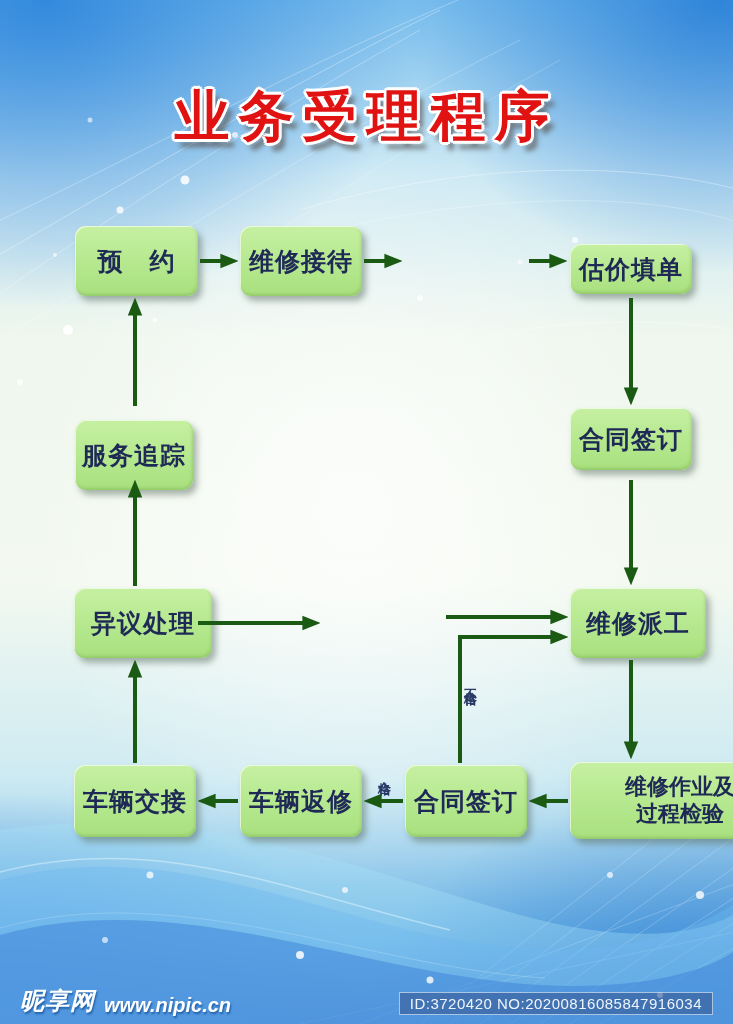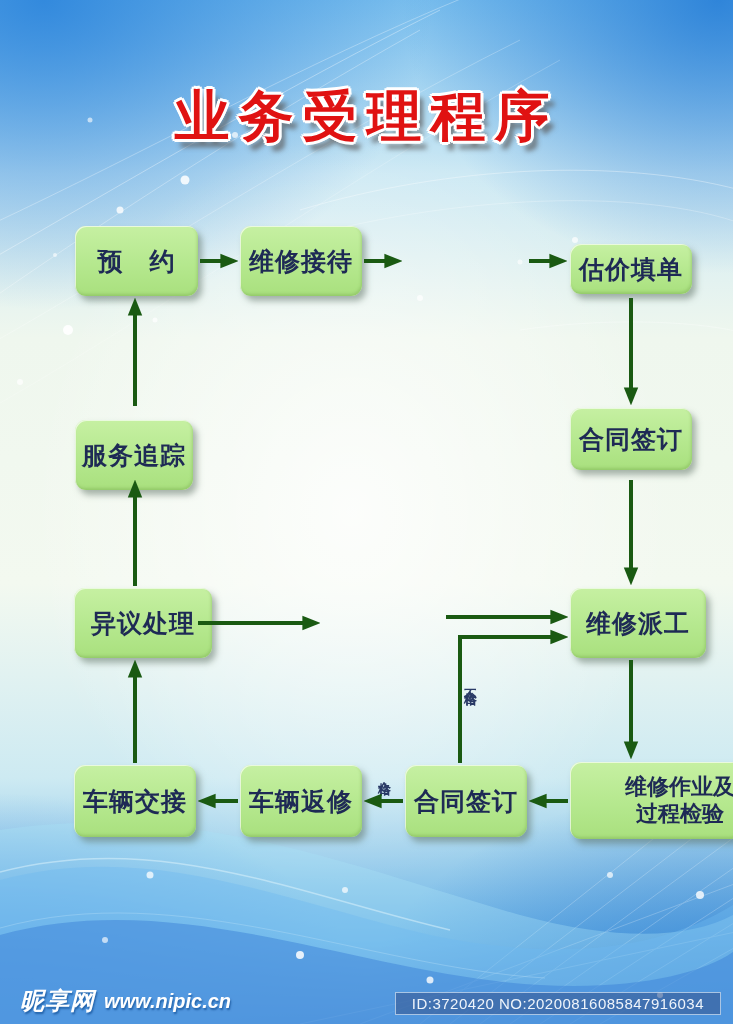--- a/index.html
+++ b/index.html
@@ -44,28 +44,28 @@
     text-align:center;white-space:pre-line;line-height:1.2;
   }
   .node--small{font-size:22px;letter-spacing:0;padding-left:48px;}
   .edge-label{
     position:absolute;color:#2a3a66;font-size:13px;font-weight:600;
     writing-mode:vertical-rl;letter-spacing:2px;line-height:1;
   }
   .wm-bar{position:absolute;left:0;bottom:0;width:733px;height:40px;}
   .wm-left{
     position:absolute;left:20px;bottom:7px;color:#fff;font-weight:bold;font-style:italic;
-    text-shadow:1px 2px 2px rgba(0,60,130,.6);display:flex;align-items:center;gap:9px;
+    text-shadow:1px 2px 2px rgba(0,60,130,.6);display:flex;align-items:flex-end;gap:9px;
   }
   .wm-site{font-size:24px;letter-spacing:1px;}
   .wm-url{font-size:20px;}
   .wm-id{
-    position:absolute;right:12px;bottom:9px;
+    position:absolute;right:20px;bottom:9px;
     background:rgba(52,84,140,.55);border:1px solid rgba(205,225,245,.75);
-    color:#eef4fb;font-size:15px;padding:2px 16px;letter-spacing:.5px;
+    color:#eef4fb;font-size:15px;padding:2px 10px;letter-spacing:.5px;
   }
 </style>
 </head>
 <body>
 
 <div id="canvas">
 
   <svg class="bg-svg" viewBox="0 0 733 1024">
     <g stroke="#ffffff" fill="none" stroke-width="1">
       <path d="M-10,300 C120,210 260,120 420,30" opacity=".3"></path>

